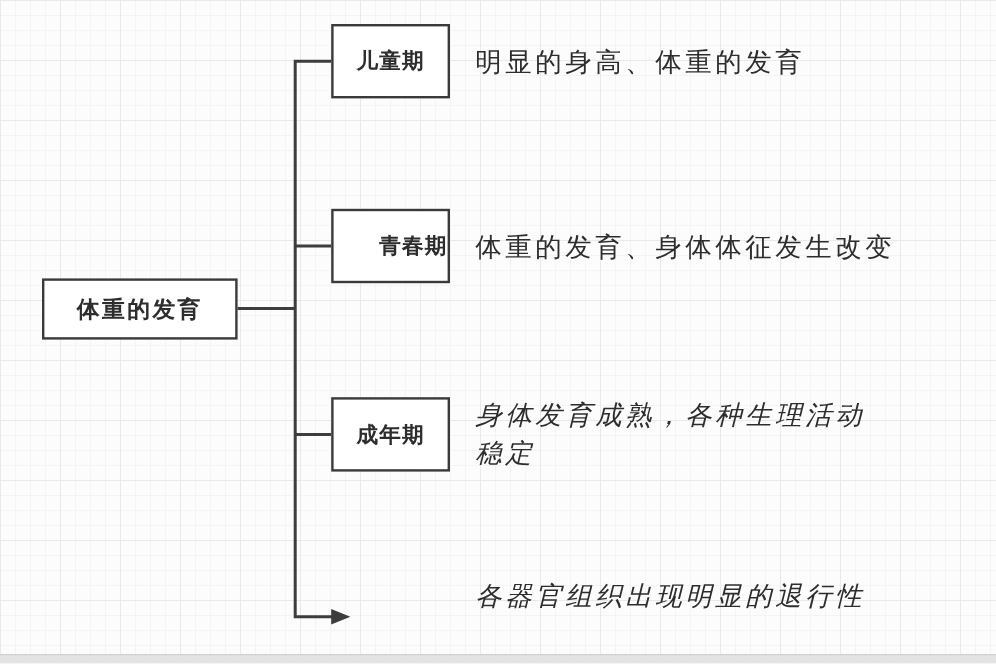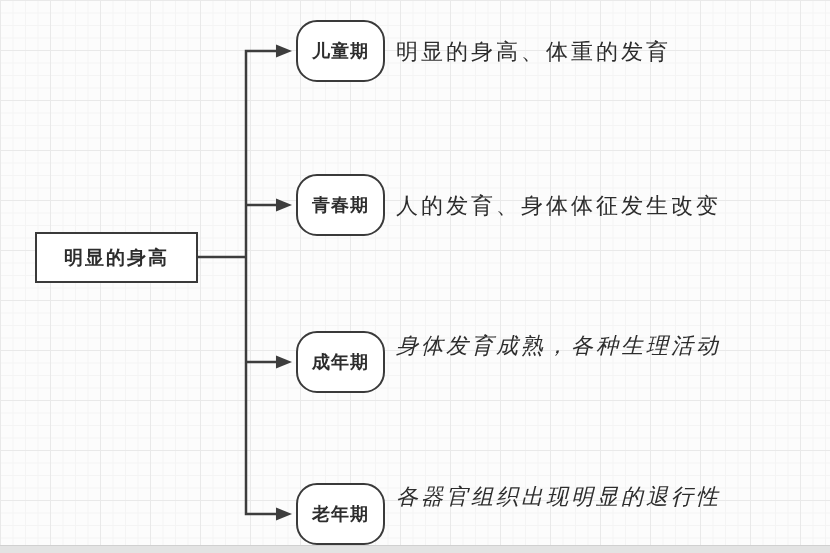--- a/index.html
+++ b/index.html
@@ -41,29 +41,28 @@
   }
   .node.root {
     left: 35px;
     top: 232px;
     width: 163px;
     height: 51px;
     font-size: 19px;
     letter-spacing: 2px;
   }
   .node.child {
-    left: 296px;
-    width: 89px;
+    left: 276px;
+    width: 99px;
     height: 62px;
     font-size: 18px;
     letter-spacing: 1px;
-    border-radius: 21px;
   }
   .node.child.c1 { top: 20px; }
-  .node.child.c2 { top: 174px; }
+  .node.child.c2 { top: 174px; justify-content: flex-end; }
   .node.child.c3 { top: 331px; }
   .node.child.c4 { top: 483px; }
   .desc {
     position: absolute;
     left: 396px;
     width: 404px;
     color: #2d2d2d;
     font-size: 22px;
     font-weight: 500;
     letter-spacing: 3px;
@@ -91,44 +90,42 @@
 
   <svg class="connectors" viewBox="0 0 830 553">
     <path d="M197 257 H246 V51 H278 M246 257 V514 H278 M246 205 H278 M246 362 H278" fill="none" stroke="#3d3d3d" stroke-width="2.5" stroke-linejoin="miter"></path>
     <polygon points="292,51 276,44.5 276,57.5" fill="#3d3d3d"></polygon>
     <polygon points="292,205 276,198.5 276,211.5" fill="#3d3d3d"></polygon>
     <polygon points="292,362 276,355.5 276,368.5" fill="#3d3d3d"></polygon>
     <polygon points="292,514 276,507.5 276,520.5" fill="#3d3d3d"></polygon>
   </svg>
 
   <div class="node root">
-    <span>明显的身高</span>
+    <span>体重的发育</span>
   </div>
 
   <div class="node child c1">
     <span>儿童期</span>
   </div>
   <div class="node child c2">
     <span>青春期</span>
   </div>
   <div class="node child c3">
     <span>成年期</span>
   </div>
-  <div class="node child c4">
-    <span>老年期</span>
-  </div>
 
   <div class="desc d1">
     <div>明显的身高、体重的发育</div>
   </div>
   <div class="desc d2">
-    <div>人的发育、身体体征发生改变</div>
+    <div>体重的发育、身体体征发生改变</div>
   </div>
   <div class="desc d3">
     <div>身体发育成熟，各种生理活动</div>
+    <div>稳定</div>
   </div>
   <div class="desc d4">
     <div>各器官组织出现明显的退行性</div>
   </div>
 
   <div class="bottom-bar"></div>
 
 </div>
 
 </body></html>

